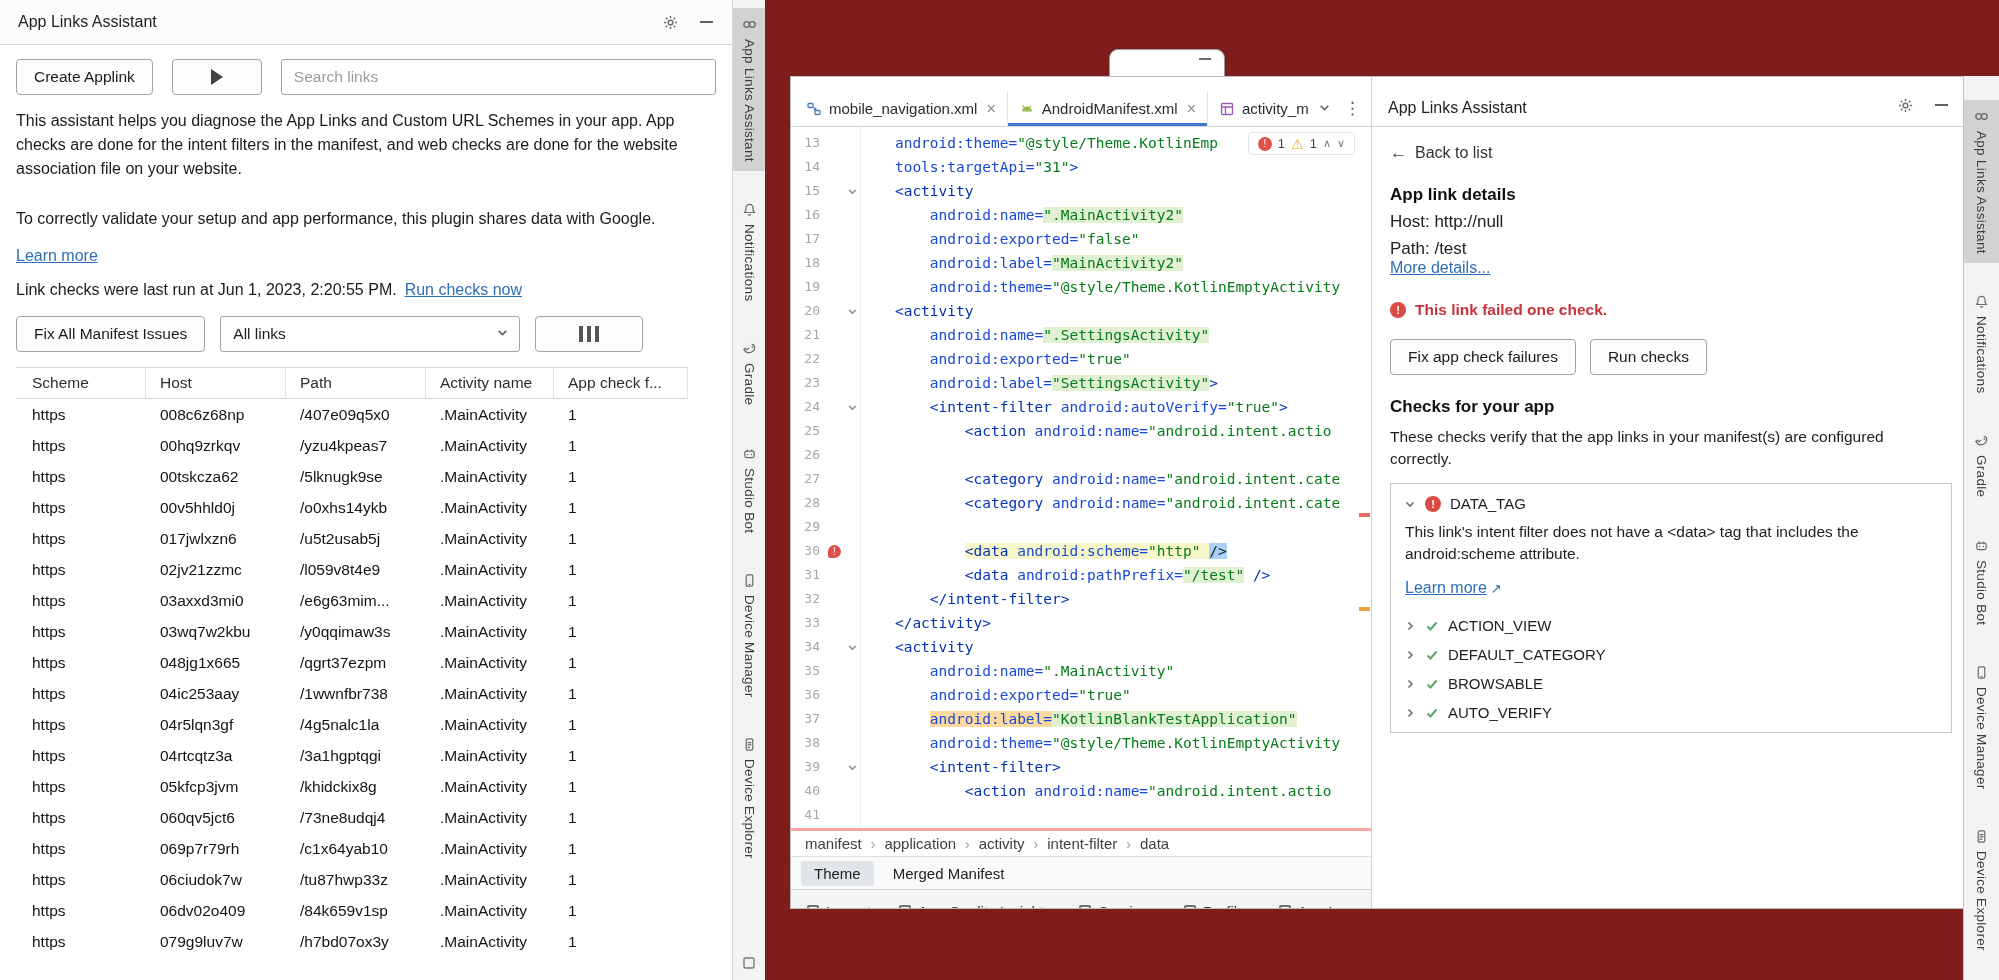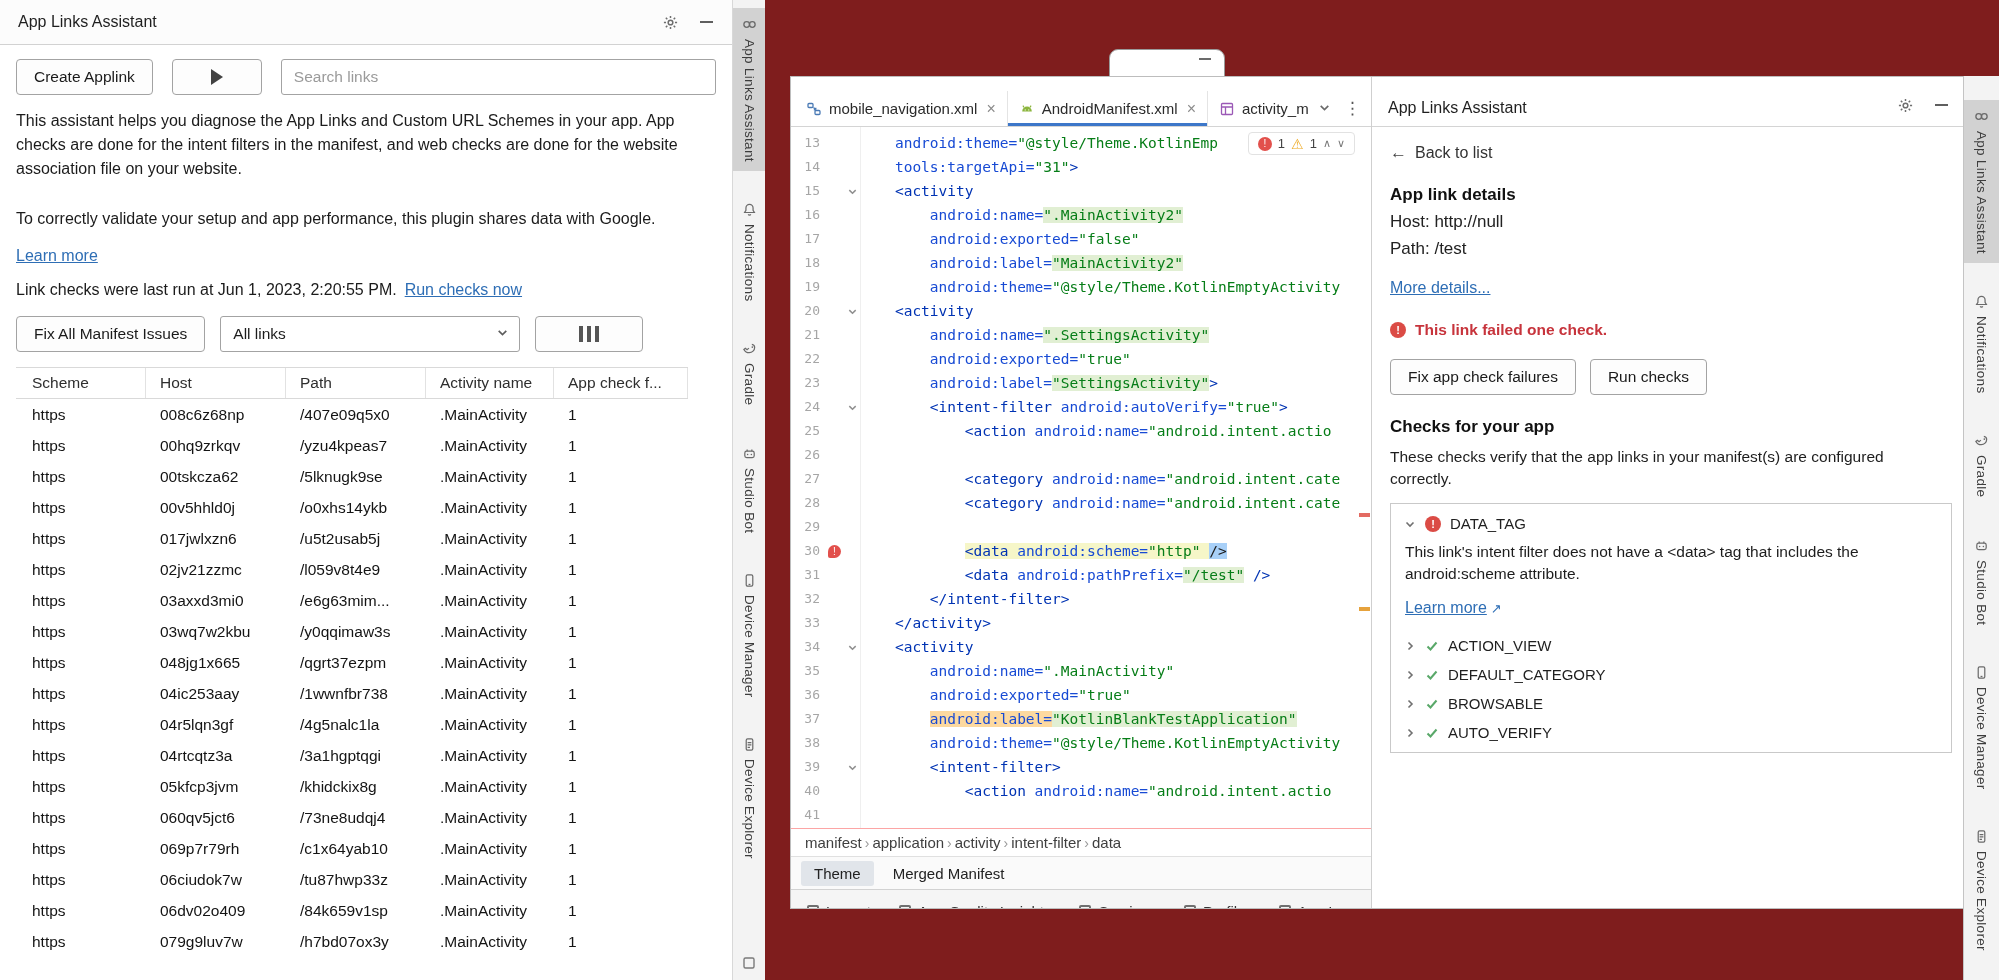--- a/index.html
+++ b/index.html
@@ -88,40 +88,40 @@
   .hl-sel{background:#a8d0f8;}
   .err-balloon{width:13px;height:13px;border-radius:50% 50% 50% 2px;background:#e2504c;color:#fff;font-size:10px;line-height:13px;text-align:center;font-family:"Liberation Sans",sans-serif;}
   .insp{position:absolute;top:5px;right:16px;display:flex;align-items:center;gap:6px;background:rgba(255,255,255,.92);border:1px solid #e2e2e2;border-radius:4px;padding:3px 9px;font-family:"Liberation Sans",sans-serif;font-size:13px;color:#444;}
   .err-dot{width:14px;height:14px;border-radius:50%;background:#e2504c;color:#fff;text-align:center;line-height:14px;font-size:10px;}
   .warn-tri{color:#eda71d;font-size:14px;line-height:1;}
   .insp .nav{color:#777;font-size:11px;}
   .stripe-mark{position:absolute;right:1px;width:11px;height:4px;}
   .stripe-mark.red{top:55%;background:#e36b62;}
   .stripe-mark.orange{top:68.5%;background:#e6a23c;}
 
-  .breadcrumbs{height:28px;flex:0 0 28px;display:flex;align-items:center;gap:3px;padding:0 14px;font-size:15px;color:#3f3f3f;border-top:1px solid #fca5a5;background:#fff;}
+  .breadcrumbs{height:28px;flex:0 0 28px;display:flex;align-items:center;gap:9px;padding:0 14px;font-size:15px;color:#3f3f3f;border-top:3px solid #fca5a5;background:#fff;}
   .bc-sep{color:#9a9a9a;font-size:14px;}
   .bottom-tabs{height:33px;flex:0 0 33px;display:flex;align-items:center;gap:6px;padding:0 10px;background:#fafafa;border-top:1px solid #e0e0e0;font-size:15px;}
   .b-tab{padding:4px 13px;color:#222;border-radius:3px;cursor:default;}
   .b-tab.active{background:#e1e5ea;}
   .bottom-bar{height:19px;flex:0 0 19px;border-top:1px solid #d2d2d2;background:#f5f5f5;overflow:hidden;}
   .bb-inner{display:flex;gap:28px;align-items:center;height:42px;padding-left:16px;font-size:15px;color:#333;}
   .bb-item{display:flex;gap:7px;align-items:center;white-space:nowrap;}
   .bb-ic{width:12px;height:12px;border:2px solid #6f6f6f;border-radius:2px;flex:0 0 12px;}
 
   
   .assist-panel{flex:1;border-left:1px solid #cfcfcf;display:flex;flex-direction:column;overflow:hidden;background:#fff;}
   .ap-header{height:50px;flex:0 0 50px;display:flex;align-items:flex-end;padding:0 10px 9px 16px;border-bottom:1px solid #d4d4d4;}
   .ap-title{font-size:16px;color:#1f1f1f;flex:1;}
   .ap-body{flex:1;padding:16px 18px;overflow:hidden;}
   .back-link{display:flex;align-items:center;gap:8px;font-size:16px;color:#333;cursor:default;}
   .back-arrow{font-size:17px;color:#444;}
   .ap-h2{font-size:17px;font-weight:bold;color:#111;margin-top:22px;}
   .ap-line{font-size:17px;margin-top:7px;color:#222;}
-  .ap-more{display:inline-block;margin-top:20px;font-size:15.5px;}
+  .ap-more{display:inline-block;margin-top:0;font-size:15.5px;}
   .failed-row{display:flex;gap:9px;align-items:center;margin-top:24px;color:#c7343c;font-weight:bold;font-size:15.5px;}
   .err-circle{width:16px;height:16px;border-radius:50%;background:#db4b45;color:#fff;font-size:11px;line-height:16px;text-align:center;font-weight:bold;flex:0 0 16px;}
   .ap-buttons{display:flex;gap:14px;margin-top:20px;}
   .checks-desc{font-size:15.5px;margin-top:9px;max-width:560px;line-height:22px;color:#1d1d1d;}
   .checks-box{border:1px solid #c9c9c9;margin-top:13px;width:562px;padding:5px 0;background:#fff;}
   .check-row{display:flex;align-items:center;gap:9px;padding:6px 13px;font-size:15px;color:#1f1f1f;cursor:default;}
   .check-row .chev svg{width:12px;height:12px;display:block;}
   .ok-check svg{width:14px;height:14px;display:block;}
   .check-exp{padding:3px 14px 2px 14px;font-size:15.5px;line-height:22px;max-width:540px;color:#1d1d1d;}
   .check-link-row{padding:12px 14px 14px 14px;font-size:15.5px;}

